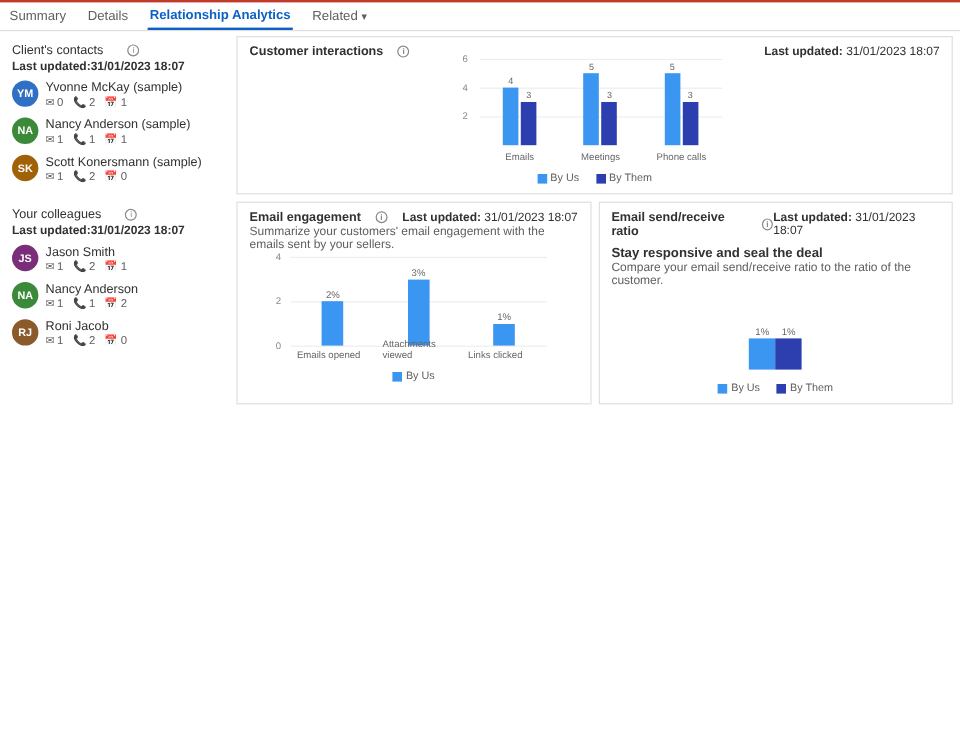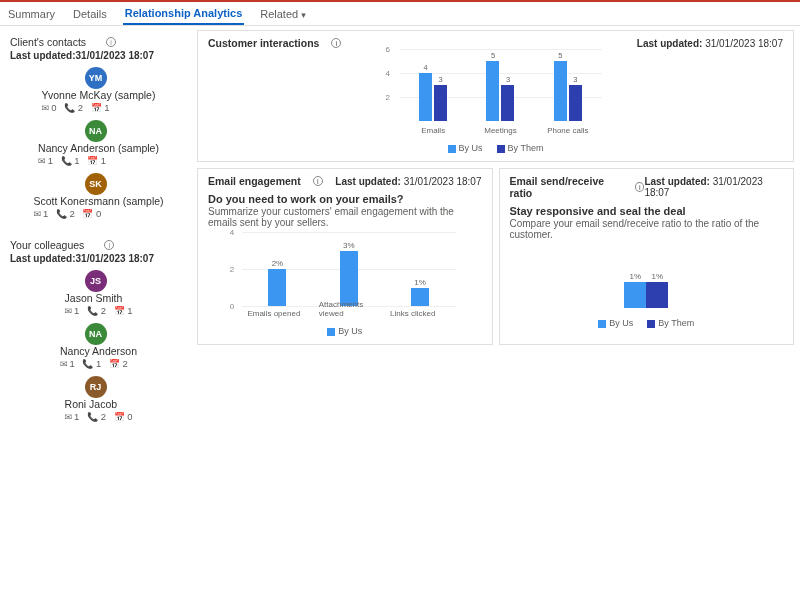--- a/index.html
+++ b/index.html
@@ -7,21 +7,21 @@
   .page { width:800px; height:481px; position:relative; }
   .topbar { border-top:2px solid #c0392b; border-bottom:1px solid #e1dfdd; height:26px; display:flex; align-items:center; padding:0 6px; gap:14px; }
   .tab { font-size:11px; color:#605e5c; padding:4px 2px; cursor:pointer; }
   .tab.active { color:#0b61c5; border-bottom:2px solid #0b61c5; font-weight:600; margin-bottom:-1px; }
   .tab .chev { font-size:9px; }
   .body { display:flex; height:585px; }
   .sidebar { width:193px; padding:4px 6px 0 10px; }
   .section-head { font-size:10.5px; color:#323130; margin-top:6px; margin-bottom:2px; display:flex; align-items:center; gap:20px; }
   .info-ico { display:inline-block; width:10px; height:10px; border:1px solid #888; border-radius:50%; font-size:7px; line-height:9px; text-align:center; color:#888; }
   .lastup { font-size:10px; font-weight:600; color:#323130; margin-bottom:6px; }
-  .contact { display:flex; align-items:center; margin-bottom:7px;flex-direction:column; }
+  .contact { display:flex; align-items:flex-start; margin-bottom:7px; }
   .avatar { width:22px; height:22px; border-radius:50%; color:#fff; font-size:9px; font-weight:600; display:flex; align-items:center; justify-content:center; margin-right:6px; flex:0 0 22px; }
   .cbody { flex:1; }
   .cname { font-size:10.5px; color:#323130; }
   .cstats { display:flex; gap:8px; font-size:9.5px; color:#605e5c; margin-top:1px; }
   .cstats .ic { font-size:9px; margin-right:2px; }
   .main { flex:1; padding:4px 6px 0 4px; overflow:hidden; }
   .card { border:1px solid #e1dfdd; background:#fff; padding:6px 10px 8px; margin-bottom:6px; position:relative; }
   .card-hd { display:flex; justify-content:space-between; align-items:center; font-size:10.5px; color:#323130; }
   .card-hd .left { font-weight:600; display:flex; align-items:center; gap:12px; }
   .card-hd .last { font-size:10px; color:#323130; }
@@ -212,21 +212,20 @@
     <div class="row2">
 
       <div class="card">
         <div class="card-hd">
           <div class="left">
                 <span>Email engagement</span>
                 <span class="info-ico">i</span>
               </div>
           <div class="last"><span class="lbl">Last updated:</span> <span>31/01/2023 18:07</span></div>
         </div>
-        <h4>Do you need to work on your emails?</h4>
         <p class="sub">Summarize your customers' email engagement with the emails sent by your sellers.</p>
         <div class="chart2" id="chart2">
               <div class="grid">
                 <div class="gl" style="top:100%"></div>
                 <div class="gl" style="top:50%"></div>
                 <div class="gl" style="top:0%"></div>
               </div>
               <div class="yl2" style="top:74px">0</div>
               <div class="yl2" style="top:37px">2</div>
               <div class="yl2" style="top:0px">4</div>

